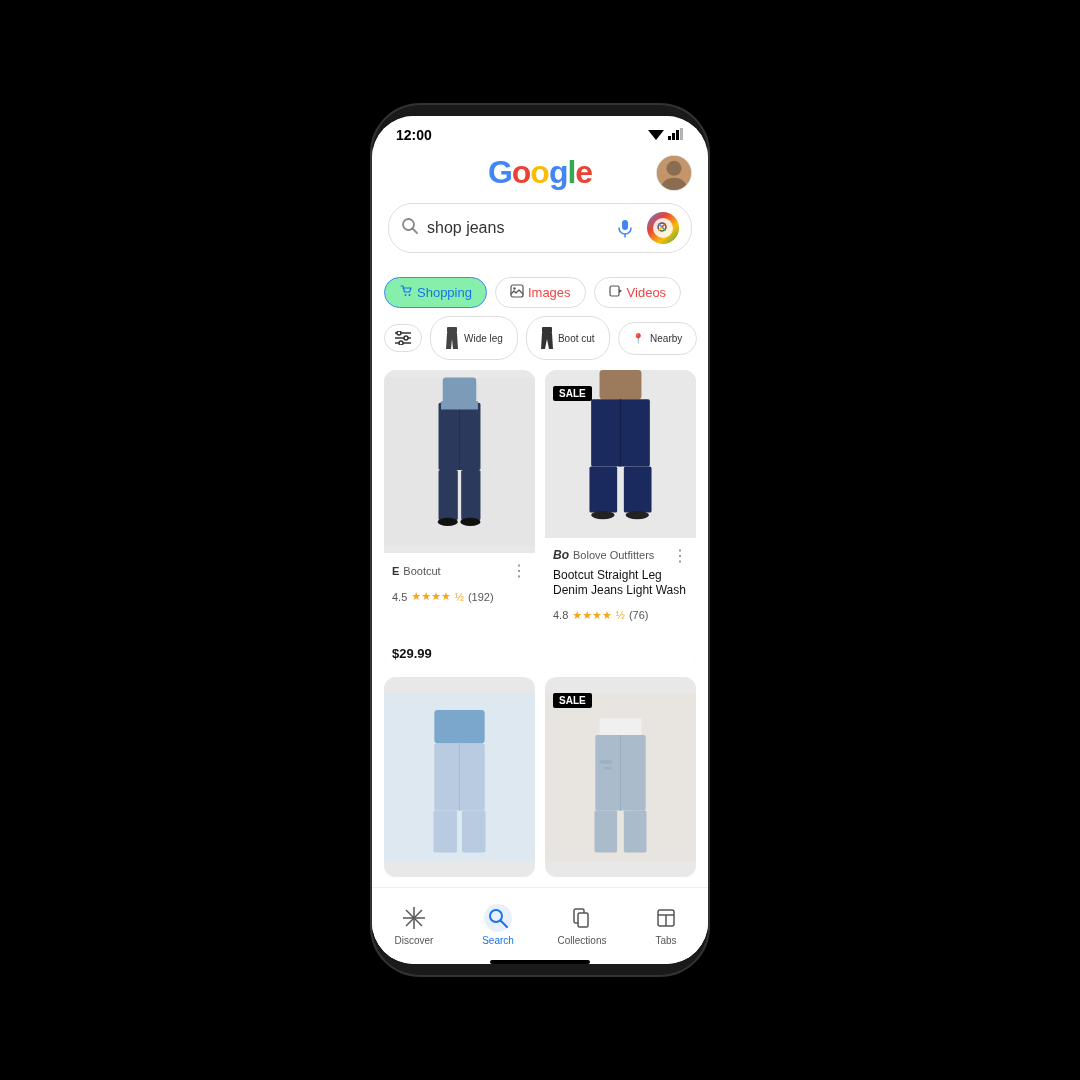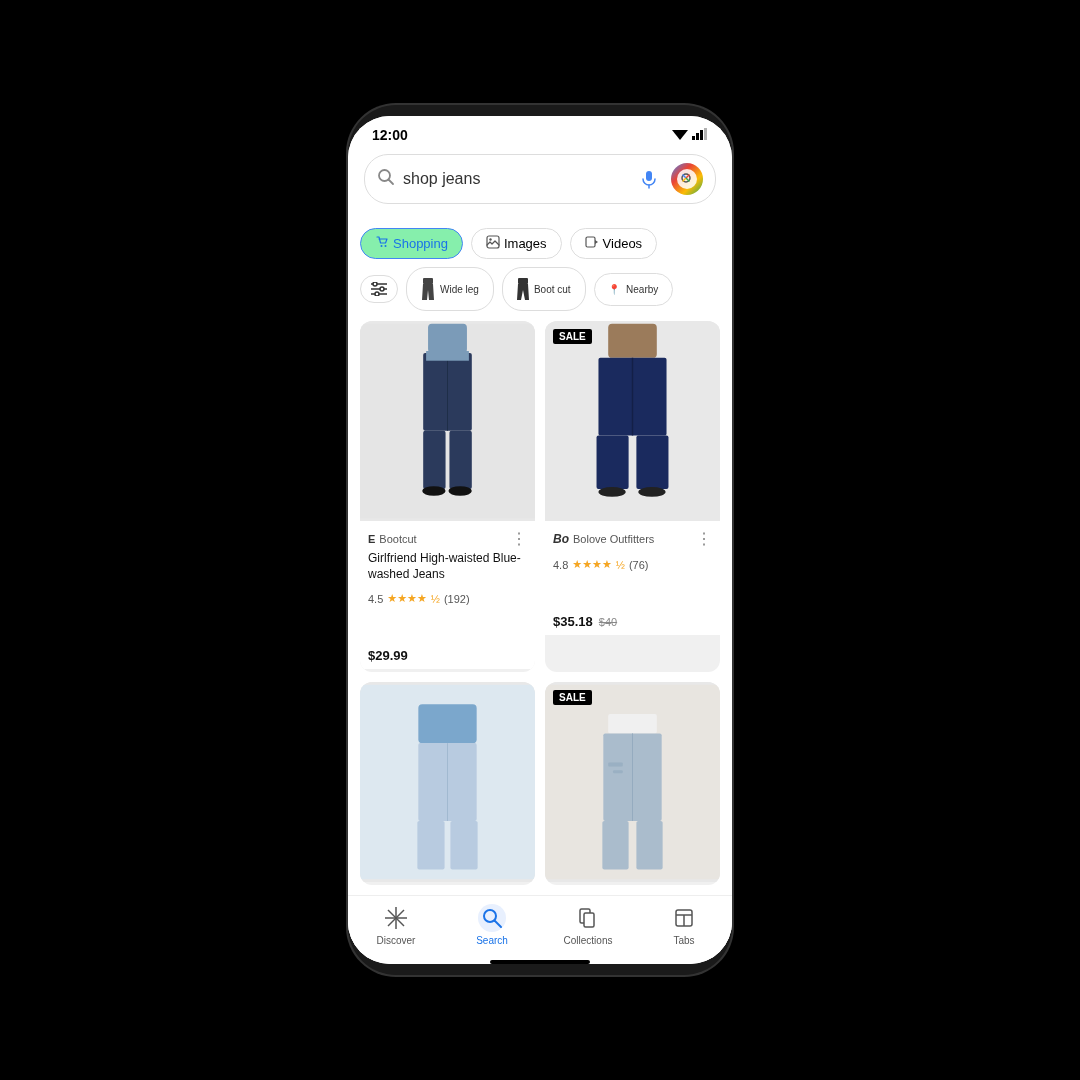--- a/index.html
+++ b/index.html
@@ -6,21 +6,21 @@
     body {
       background: #000;
       display: flex;
       justify-content: center;
       align-items: center;
       width: 1080px;
       height: 1080px;
       font-family: 'Arial', sans-serif;
     }
     .phone-outer {
-      width: 384px;
+      width: 336px;
       height: 870px;
       background: #1a1a1a;
       border-radius: 48px;
       display: flex;
       justify-content: flex-start;
       align-items: center;
       box-shadow: 0 0 0 2px #333, 0 20px 60px rgba(0,0,0,0.8);
     }
     .phone-inner {
       width: 400px;
@@ -146,21 +146,21 @@
       overflow-x: hidden;
     }
     .filter-chip {
       display: flex;
       align-items: center;
       gap: 4px;
       padding: 6px 14px;
       border: 1.5px solid #ddd;
       border-radius: 20px;
       font-size: 13px;
-      color: #000000;
+      color: #ef4444;
       white-space: nowrap;
       background: #fff;
     }
     .filter-chip.active {
       background: #86efac;
       border-color: #4285F4;
       color: #1a73e8;
     }
 
     .refine-bar {
@@ -207,21 +207,21 @@
     .product-image-area {
       height: 200px;
       background: #e8e8e8;
       position: relative;
       display: flex;
       align-items: center;
       justify-content: center;
     }
     .sale-badge {
       position: absolute;
-      top: 8px;
+      top: 16px;
       left: 8px;
       background: #000;
       color: #fff;
       font-size: 10px;
       font-weight: bold;
       padding: 2px 6px;
       border-radius: 2px;
     }
     .product-info {
       padding: 8px 8px 6px;
@@ -289,21 +289,21 @@
       font-size: 11px;
       color: #888;
       text-decoration: line-through;
     }
 
     .bottom-nav {
       display: flex;
       align-items: center;
       border-top: 1px solid #eee;
       background: #fff;
-      padding: 8px 0 14px;
+      padding: 16px 0 14px;
     }
     .nav-item {
       flex: 1;
       display: flex;
       flex-direction: column;
       align-items: center;
       gap: 3px;
     }
     .nav-icon {
       width: 28px;
@@ -352,20 +352,34 @@
             <rect x="4" y="5" width="3" height="7" fill="#000"></rect>
             <rect x="8" y="2" width="3" height="10" fill="#000"></rect>
             <rect x="12" y="0" width="3" height="12" fill="#000" opacity="0.3"></rect>
           </svg>
         </span>
       </div>
     </div>
 
     <div class="content">
 
+      <div class="header">
+        <div class="google-logo">
+          <span class="g-blue">G</span><span class="g-red">o</span><span class="g-yellow">o</span><span class="g-blue">g</span><span class="g-green">l</span><span class="g-red">e</span>
+        </div>
+        <div class="avatar">
+          <div class="avatar-inner">
+            <svg width="36" height="36" viewBox="0 0 36 36">
+              <rect width="36" height="36" fill="#C4956A"></rect>
+              <ellipse cx="18" cy="14" rx="8" ry="8" fill="#8B6E52"></ellipse>
+              <ellipse cx="18" cy="36" rx="14" ry="12" fill="#8B6E52"></ellipse>
+            </svg>
+          </div>
+        </div>
+      </div>
 
       <div class="search-bar">
         <span class="search-icon-svg">
           <svg width="18" height="18" viewBox="0 0 18 18" fill="none">
             <circle cx="7.5" cy="7.5" r="5.5" stroke="#888" stroke-width="1.8"></circle>
             <line x1="11.5" y1="11.5" x2="16" y2="16" stroke="#888" stroke-width="1.8" stroke-linecap="round"></line>
           </svg>
         </span>
         <span class="search-text">shop jeans</span>
         <div class="mic-btn">
@@ -475,21 +489,20 @@
             </svg>
           </div>
           <div class="product-info">
             <div class="seller-row">
               <div class="seller-name">
                 <span class="seller-initial">E</span>
                 <span>Bootcut</span>
               </div>
               <span class="more-btn">⋮</span>
             </div>
-            <div class="product-title">Girlfriend High-waisted Blue-washed Jeans</div>
             <div class="rating-row">
               <span class="rating-num">4.5</span>
               <span class="stars">★★★★</span>
                 <span style="color:#f5a623;font-size:11px">½</span>
               <span class="review-count">(192)</span>
             </div>
             <div class="price-row">
               <span class="price">$29.99</span>
             </div>
           </div>
@@ -515,20 +528,21 @@
             </svg>
           </div>
           <div class="product-info">
             <div class="seller-row">
               <div class="seller-name">
                 <span class="seller-initial" style="font-style:italic;font-weight:bold;font-size:12px">Bo</span>
                 <span>Bolove Outfitters</span>
               </div>
               <span class="more-btn">⋮</span>
             </div>
+            <div class="product-title">Bootcut Straight Leg Denim Jeans Light Wash</div>
             <div class="rating-row">
               <span class="rating-num">4.8</span>
               <span class="stars">★★★★</span>
                 <span style="color:#f5a623;font-size:11px">½</span>
               <span class="review-count">(76)</span>
             </div>
             <div class="price-row">
               <span class="price">$35.18</span>
               <span class="original-price">$40</span>
             </div>

